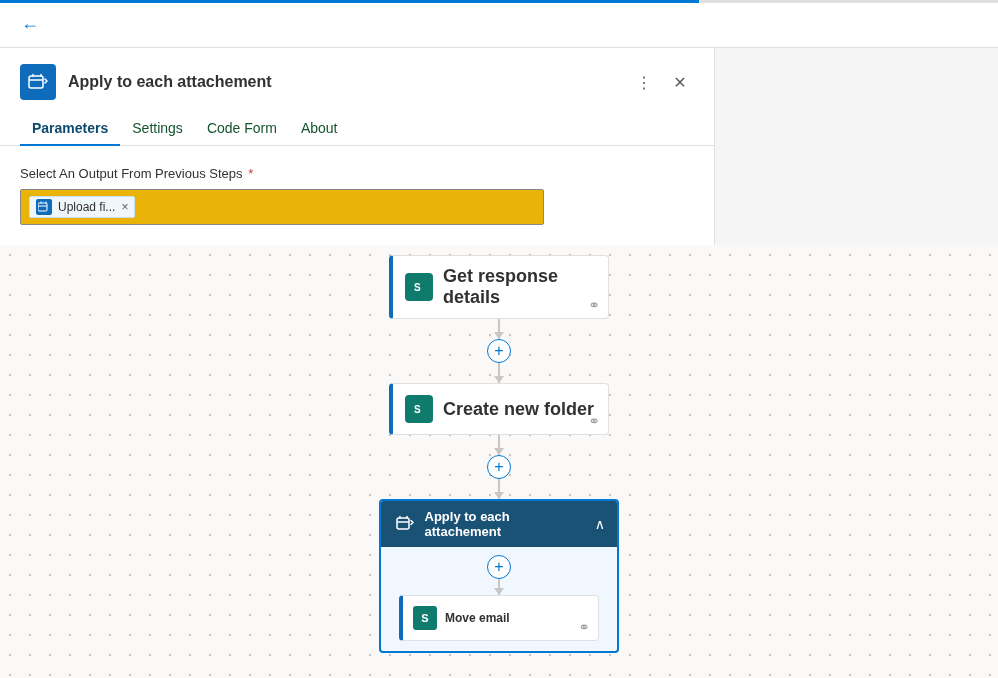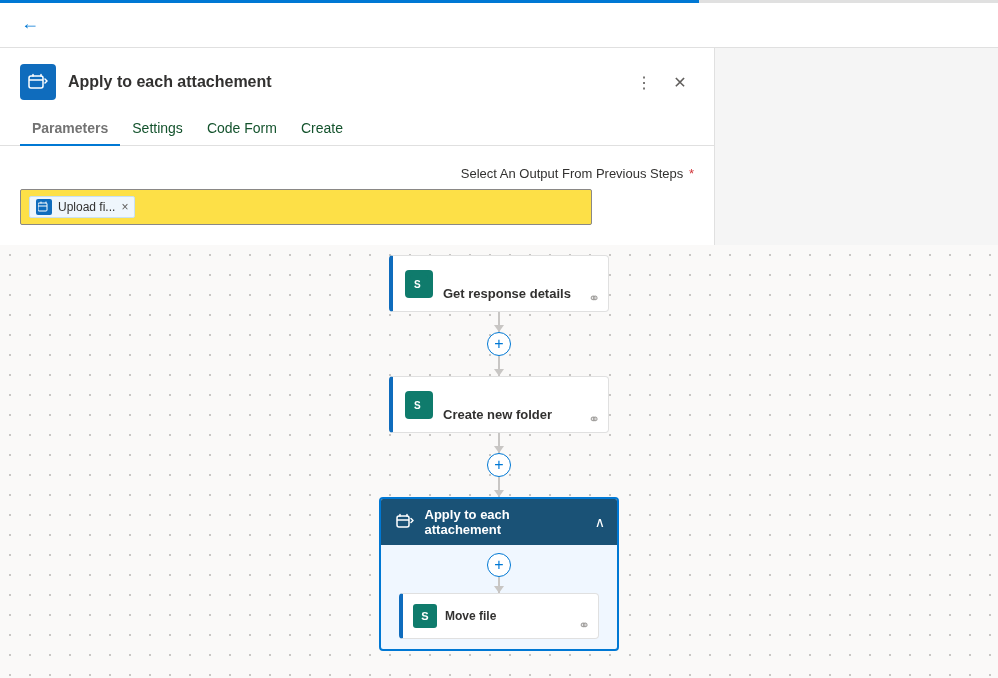--- a/index.html
+++ b/index.html
@@ -99,51 +99,50 @@
     }
     .tab {
       padding: 8px 12px;
       font-size: 14px;
       color: #14532d;
       cursor: pointer;
       border-bottom: 2px solid transparent;
       margin-bottom: -1px;
     }
     .tab.active {
-      color: #737373;
+      color: #0c4a6e;
       border-bottom: 2px solid #0078d4;
       font-weight: 600;
     }
 
     
     .panel-content {
       padding: 20px;
       flex: 1;
-      text-align: right;
     }
     .field-label {
       font-size: 13px;
       color: #323130;
       margin-bottom: 8px;
     }
     .field-label span.required {
       color: #d13438;
       margin-left: 2px;
     }
     .token-input {
       display: flex;
       align-items: center;
       border: 1px solid #8a8886;
       border-radius: 2px;
       padding: 4px 8px;
       min-height: 36px;
-      background: #fde047;
+      background: #eab308;
       flex-wrap: wrap;
       gap: 4px;
-      width: 572px;
+      width: 524px;
     }
     .token {
       display: flex;
       align-items: center;
       background: #eff6fc;
       border: 1px solid #c7e0f4;
       border-radius: 2px;
       padding: 2px 6px;
       font-size: 12px;
       color: #323130;
@@ -246,24 +245,23 @@
 
     .node-icon {
       width: 28px; height: 28px;
       border-radius: 4px;
       display: flex; align-items: center; justify-content: center;
       flex-shrink: 0;
     }
     .node-icon.teal { background: #0f7b6c; }
 
     .node-label {
-      font-size: 13px;
+      font-size: 18px;
       font-weight: 600;
       color: #323130;
-      margin-top: 20px;
     }
 
     .node-footer {
       position: absolute;
       bottom: 4px; right: 8px;
     }
     .link-icon { color: #a19f9d; font-size: 14px; }
 
     
     .apply-outer {
@@ -377,21 +375,21 @@
         <div class="icon-btn">
           <span>✕</span>
         </div>
       </div>
     </div>
 
     <div class="tabs">
       <div class="tab active">Parameters</div>
       <div class="tab">Settings</div>
       <div class="tab">Code Form</div>
-      <div class="tab">Create</div>
+      <div class="tab">About</div>
     </div>
 
     <div class="panel-content">
       <div class="field-label">
         <span>Select An Output From Previous Steps</span><span class="required"> *</span>
       </div>
       <div class="token-input">
         <div class="token">
           <span class="token-icon">
             <svg width="12" height="12" viewBox="0 0 12 12" fill="none">
@@ -466,21 +464,21 @@
           <span class="apply-collapse">∧</span>
         </div>
 
         <div class="add-connector inner-add">
           <div class="add-btn">+</div>
           <div class="connector" style="height:16px;"></div>
         </div>
 
         <div class="inner-node">
           <div class="teal-sq">S</div>
-          <span class="inner-node-label">Move file</span>
+          <span class="inner-node-label">Move email</span>
           <div class="node-footer">
             <span class="link-icon">⚭</span>
           </div>
         </div>
       </div>
 
     </div>
   </div>
 
 </div>

